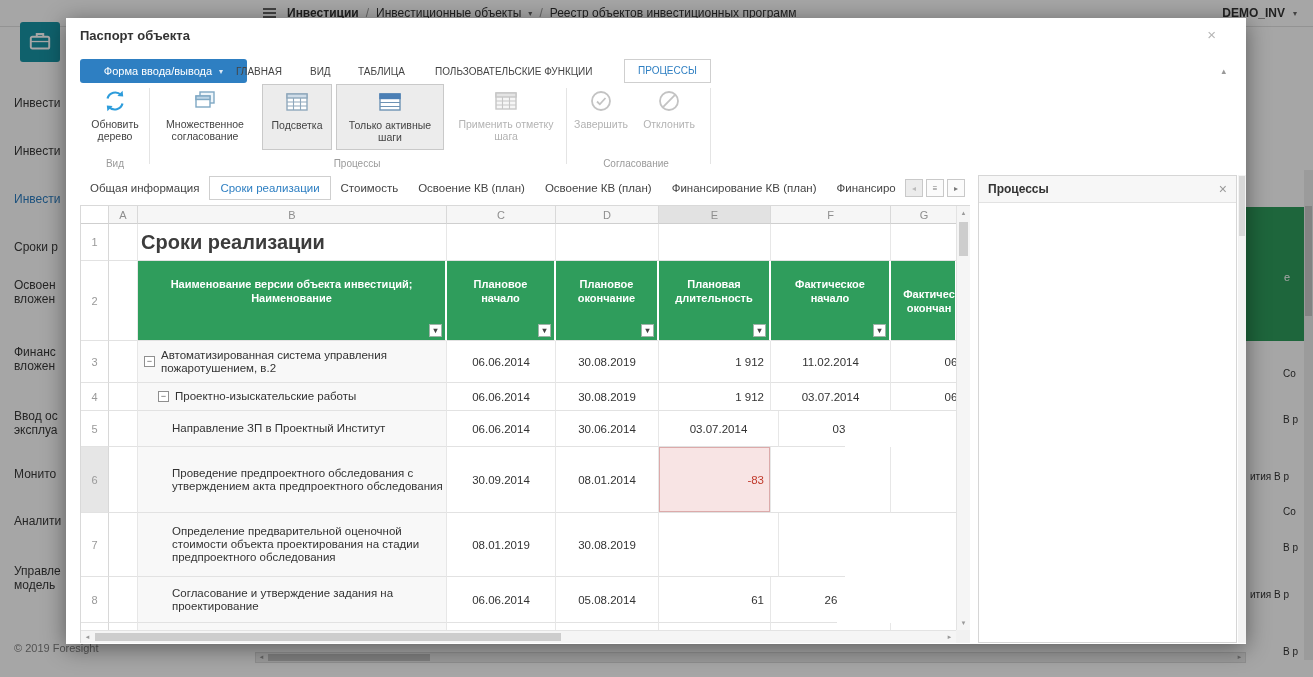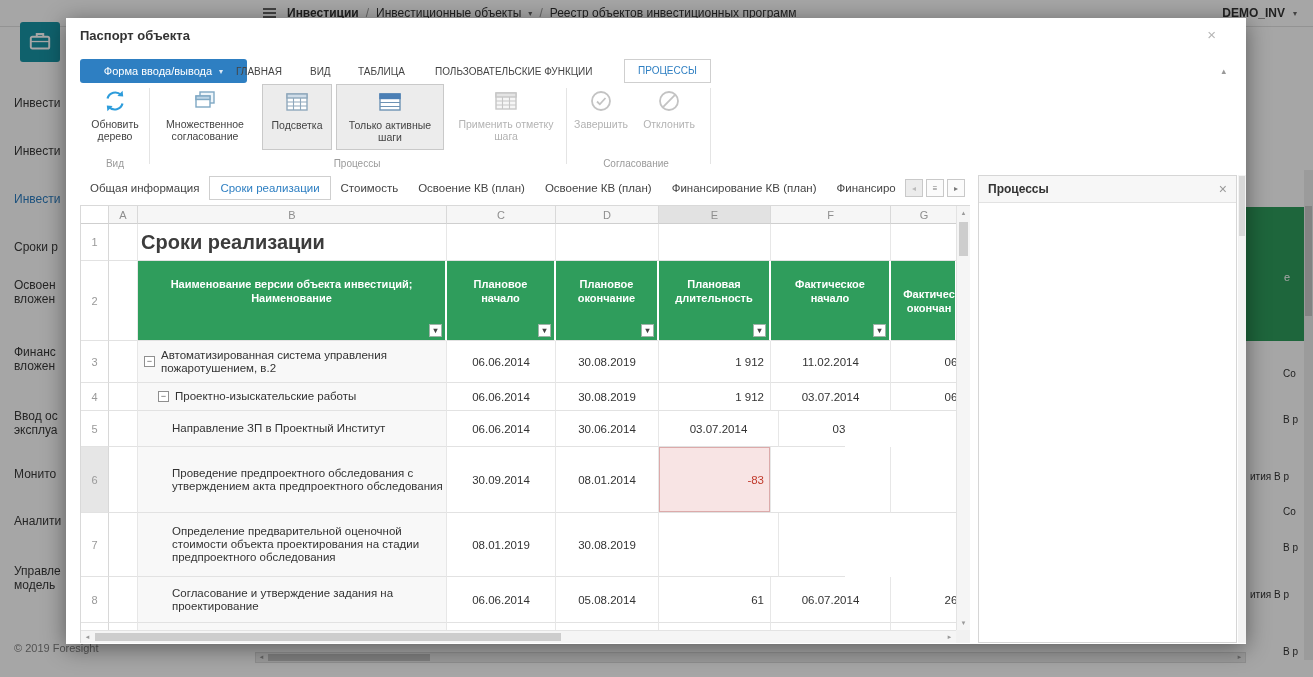--- a/index.html
+++ b/index.html
@@ -445,21 +445,20 @@
 
     <div class="grow" style="height:46px">
       <div class="cell c-num">8</div>
       <div class="cell c-a"></div>
       <div class="cell c-b nb lvl2">
         <span class="nm">Согласование и утверждение задания на проектирование</span>
       </div>
       <div class="cell c-c dt">06.06.2014</div>
       <div class="cell c-d dt">05.08.2014</div>
       <div class="cell c-e nr">61</div>
-      <div class="cell c-f dt">06.07.2014</div>
       <div class="cell c-g">
           <div class="g-in">26</div>
         </div>
     </div>
 
     <div class="grow" style="height:8px">
       <div class="cell c-num"></div>
       <div class="cell c-a"></div>
       <div class="cell c-b nb"></div>
       <div class="cell c-c"></div>

